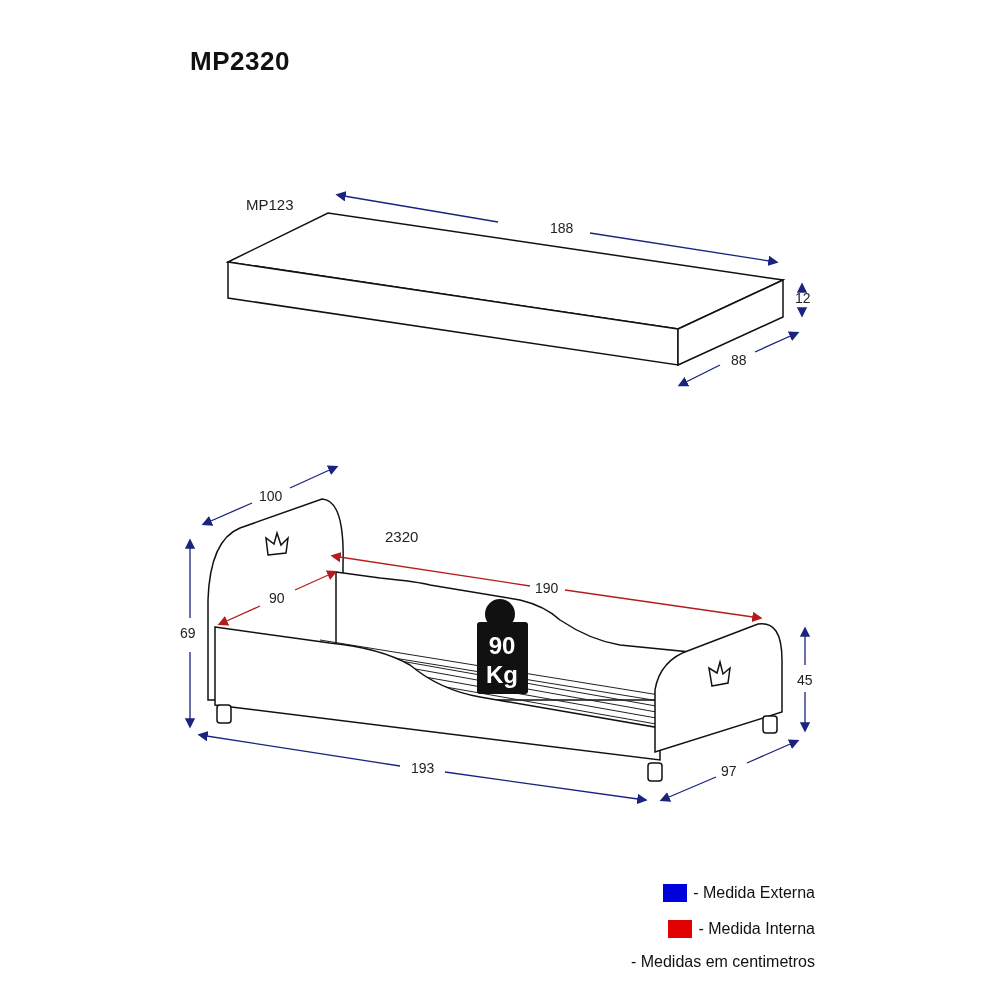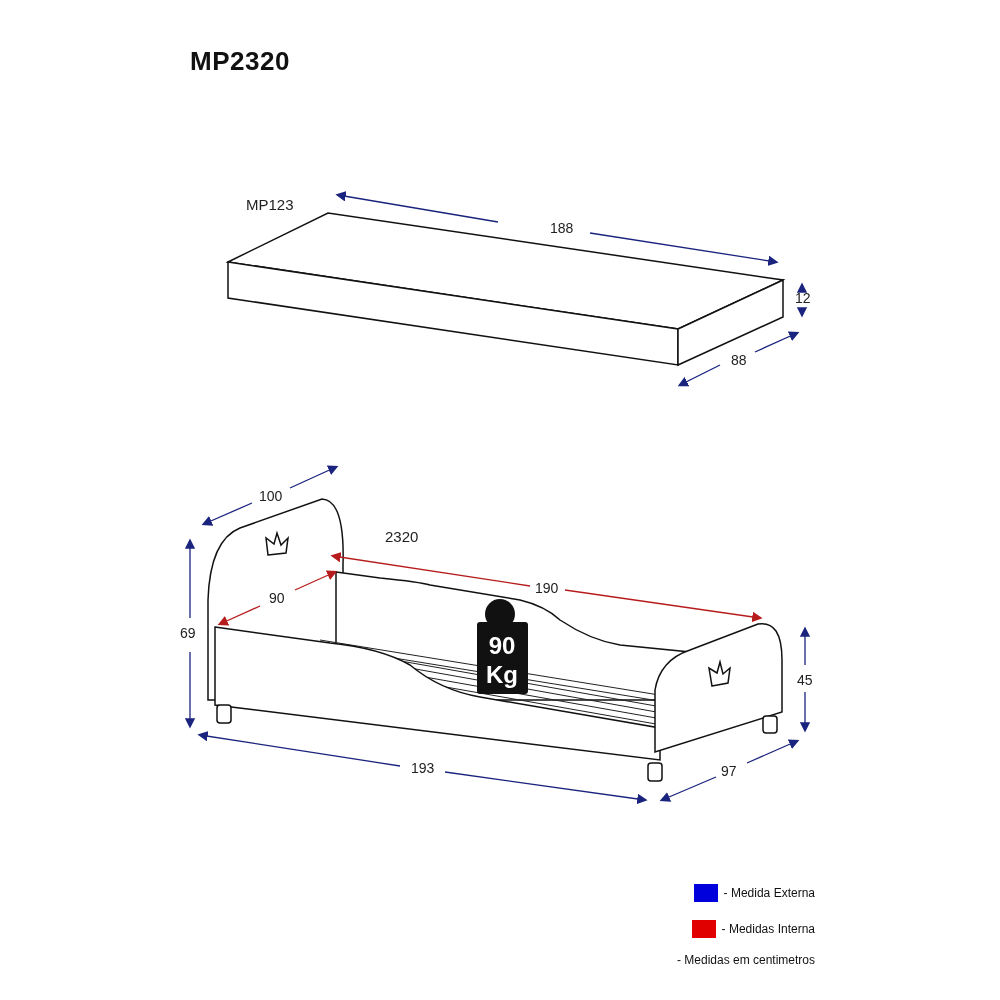--- a/index.html
+++ b/index.html
@@ -1,21 +1,21 @@
 <!DOCTYPE html>
 <html><head>
 <meta charset="utf-8">
 <style>
   html, body { margin:0; padding:0; background:#ffffff; }
   body { width:1000px; height:1000px; position:relative; overflow:hidden; font-family:"Liberation Sans", sans-serif; color:#111; }
   .title { position:absolute; left:190px; top:46px; font-size:26px; font-weight:bold; letter-spacing:0.5px; }
   svg { position:absolute; left:0; top:0; }
   .dimtext { font-family:"Liberation Sans", sans-serif; font-size:14px; fill:#222; }
   .lbl { font-family:"Liberation Sans", sans-serif; font-size:15px; fill:#222; }
-  .legend { position:absolute; right:185px; font-size:12px; display:flex; align-items:center; gap:6px; color:#111; }
+  .legend { position:absolute; right:185px; font-size:16px; display:flex; align-items:center; gap:6px; color:#111; }
   .swatch { width:24px; height:18px; display:inline-block; }
 </style>
 </head>
 <body>
 
 <div class="title">MP2320</div>
 
 <svg width="1000" height="1000" viewBox="0 0 1000 1000">
   <defs>
     <marker id="ab" markerWidth="8" markerHeight="8" refX="6" refY="4" orient="auto-start-reverse">
@@ -109,17 +109,17 @@
   <text class="dimtext" x="269" y="603">90</text>
   <text class="dimtext" x="535" y="593">190</text>
 </svg>
 
 <div class="legend" style="top:884px;">
   <span class="swatch" style="background:#0000dd;"></span>
   <span>- Medida Externa</span>
 </div>
 <div class="legend" style="top:920px;">
   <span class="swatch" style="background:#e00000;"></span>
-  <span>- Medidas Interna</span>
+  <span>- Medida Interna</span>
 </div>
 <div class="legend" style="top:953px;">
   <span>- Medidas em centimetros</span>
 </div>
 
 </body></html>

